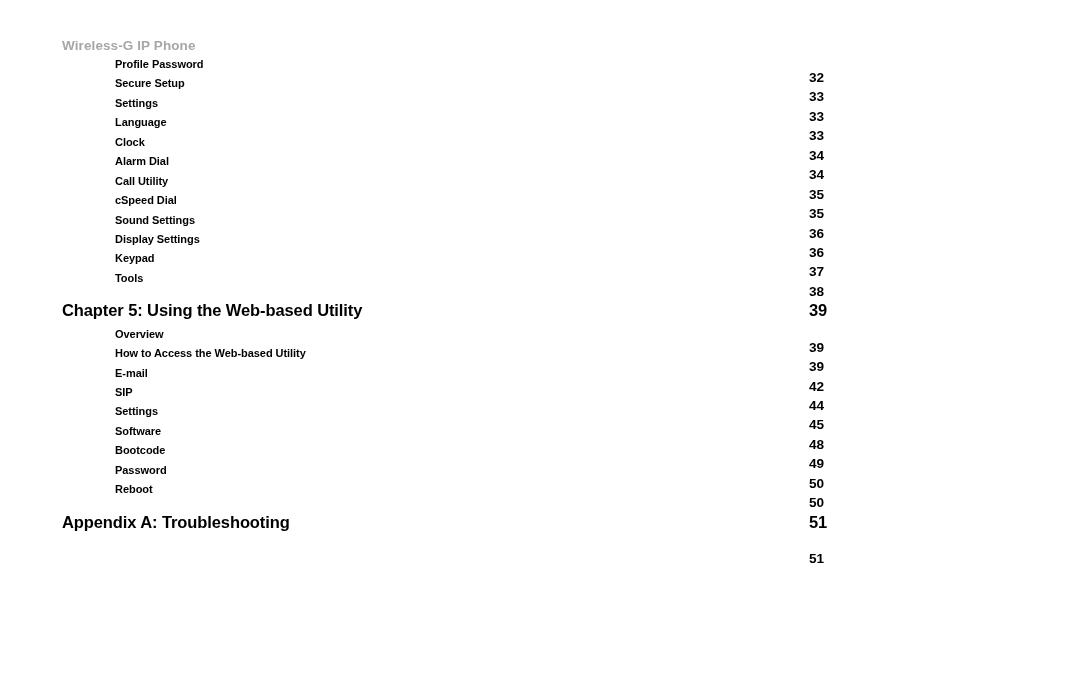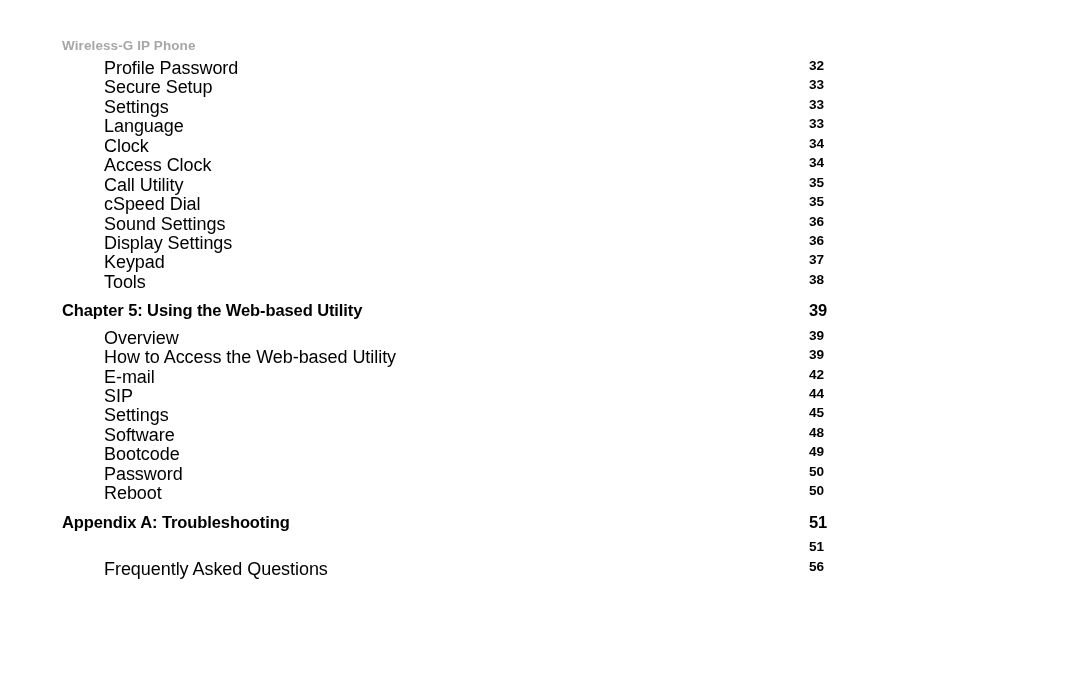--- a/index.html
+++ b/index.html
@@ -50,30 +50,30 @@
     height: 19.45px;
   }
 
   .toc-row .label {
     position: absolute;
     top: 0;
     white-space: nowrap;
   }
   .toc-row .pagenum {
     position: absolute;
-    top: 0;
+    top: 12px;
     left: 809px;
     white-space: nowrap;
   }
 
   
   .level-entry .label {
-    left: 104px;
-    font-size: 18px;
-    font-weight: 400;
+    left: 115px;
+    font-size: 11px;
+    font-weight: 700;
     letter-spacing: -0.05px;
   }
   .level-entry .pagenum {
     font-size: 13.6px;
     font-weight: 700;
     letter-spacing: -0.05px;
   }
 
   
   .level-chapter {
@@ -124,21 +124,21 @@
       </div>
       <div class="toc-row level-entry">
         <span class="label">Language</span>
         <span class="pagenum">33</span>
       </div>
       <div class="toc-row level-entry">
         <span class="label">Clock</span>
         <span class="pagenum">34</span>
       </div>
       <div class="toc-row level-entry">
-        <span class="label">Access Clock</span>
+        <span class="label">Alarm Dial</span>
         <span class="pagenum">34</span>
       </div>
       <div class="toc-row level-entry">
         <span class="label">Call Utility</span>
         <span class="pagenum">35</span>
       </div>
       <div class="toc-row level-entry">
         <span class="label">cSpeed Dial</span>
         <span class="pagenum">35</span>
       </div>
@@ -198,19 +198,15 @@
         <span class="label">Reboot</span>
         <span class="pagenum">50</span>
       </div>
       <div class="toc-row level-chapter gap-before gap-after">
         <span class="label">Appendix A: Troubleshooting</span>
         <span class="pagenum">51</span>
       </div>
       <div class="toc-row level-entry">
         <span class="pagenum">51</span>
       </div>
-      <div class="toc-row level-entry">
-        <span class="label">Frequently Asked Questions</span>
-        <span class="pagenum">56</span>
-      </div>
     </div>
 
 </div>
 
 </body></html>

